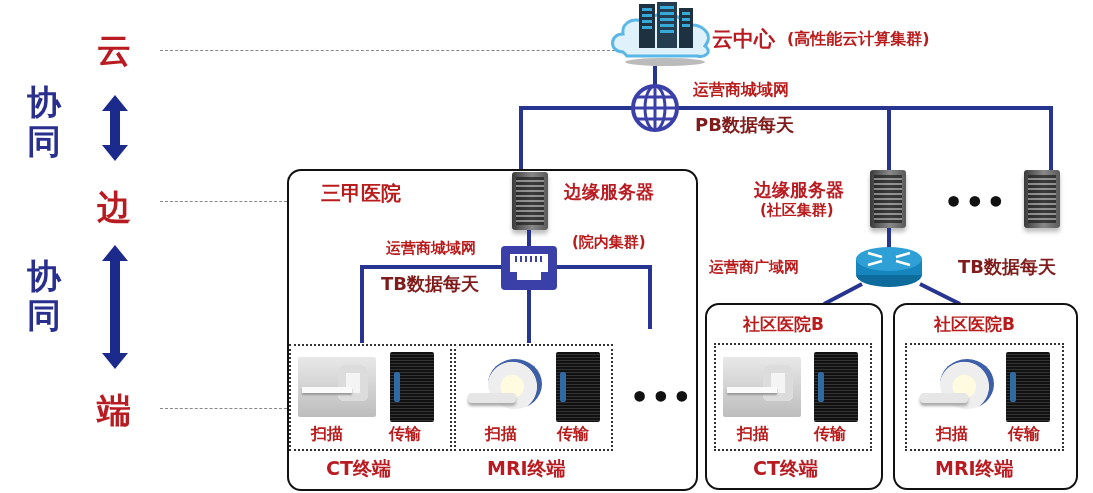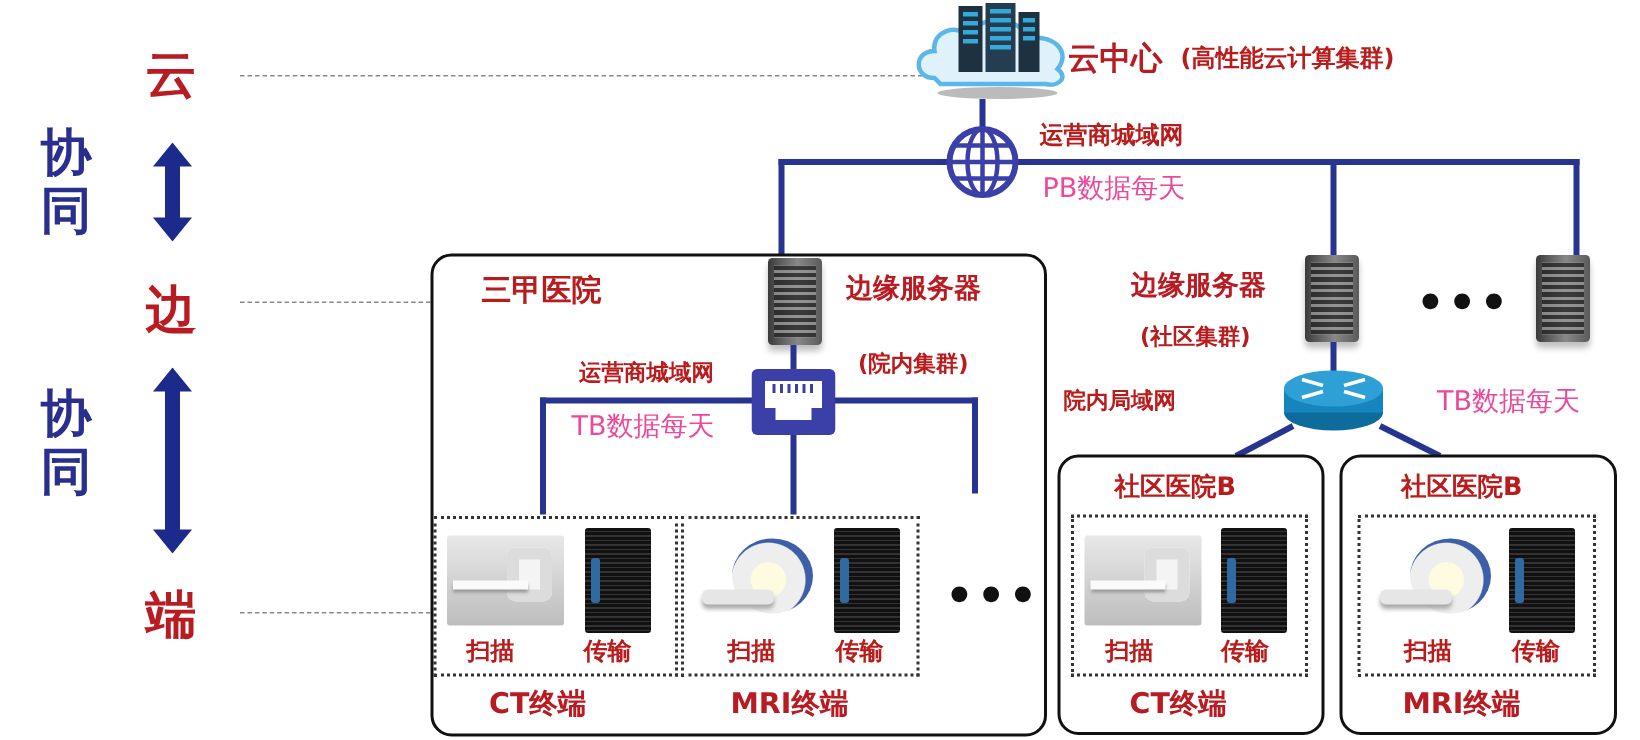--- a/index.html
+++ b/index.html
@@ -6,21 +6,21 @@
   body{width:1093px;height:493px;position:relative;overflow:hidden;font-family:"DejaVu Sans","Liberation Sans",sans-serif;}
   .abs{position:absolute;}
   .lvl{position:absolute;font-weight:bold;font-size:34px;color:#b81c22;line-height:1;}
   .xt{position:absolute;font-weight:bold;font-size:34px;color:#2a2f8e;line-height:1.15;width:40px;text-align:center;}
   .dash{position:absolute;height:0;border-top:1px dashed #888;}
   .wire{position:absolute;background:#283590;}
   .box{position:absolute;border:2px solid #111;border-radius:14px;background:#fff;}
   .dbox{position:absolute;border:2px dotted #333;}
   .t-black{position:absolute;font-weight:bold;color:#b91c1c;white-space:nowrap;}
   .t-red{position:absolute;font-weight:bold;color:#b81c22;white-space:nowrap;}
-  .t-blue{position:absolute;font-weight:normal;color:#ec4899;white-space:nowrap;}
+  .t-blue{position:absolute;font-weight:bold;color:#7f1d1d;white-space:nowrap;}
   .server{position:absolute;width:36px;height:58px;border-radius:3px;background:linear-gradient(90deg,#3a3a3a 0%,#666 30%,#888 55%,#5a5a5a 100%);box-shadow:0 4px 4px rgba(0,0,0,0.25);}
   .server::before{content:"";position:absolute;left:4px;right:4px;top:5px;bottom:5px;background:repeating-linear-gradient(180deg,#222 0 3px,#999 3px 5px);opacity:0.75;}
   .xfer{position:absolute;width:44px;height:70px;background:repeating-linear-gradient(180deg,#111 0 2px,#333 2px 3px);border-radius:2px;}
   .xfer::after{content:"";position:absolute;left:4px;top:20px;width:6px;height:30px;background:#2f6aa3;border-radius:2px;}
   .ct{position:absolute;width:78px;height:60px;background:linear-gradient(180deg,#e8e8e8,#bdbdbd);border-radius:2px;}
   .ct::before{content:"";position:absolute;right:8px;top:8px;width:30px;height:36px;border-radius:6px;background:#f4f4f4;box-shadow:inset 0 0 0 8px #dcdcdc;}
   .ct::after{content:"";position:absolute;left:4px;top:30px;width:50px;height:6px;background:#fafafa;box-shadow:0 2px 2px #999;}
   .mri{position:absolute;width:80px;height:62px;}
   .mri::before{content:"";position:absolute;left:22px;top:4px;width:54px;height:50px;border-radius:50%;background:radial-gradient(circle at 45% 55%,#fffbe0 0 28%,#eee 30% 60%,#3d5fa8 62%);}
   .mri::after{content:"";position:absolute;left:2px;top:38px;width:48px;height:10px;border-radius:4px;background:#e6e6e6;box-shadow:0 3px 3px #aaa;}
@@ -136,35 +136,35 @@
 <div class="t-black" style="left:485px;top:424px;font-size:16px;">扫描</div>
 <div class="t-black" style="left:557px;top:424px;font-size:16px;">传输</div>
 <div class="t-red" style="left:487px;top:456px;font-size:19px;">MRI终端</div>
 
 <div class="dots" style="left:630px;top:383px;">•••</div>
 
 <div class="server" style="left:870px;top:170px;"></div>
 <div class="server" style="left:1024px;top:170px;"></div>
 <div class="dots" style="left:944px;top:188px;">•••</div>
 <div class="t-red" style="left:754px;top:178px;font-size:18px;">边缘服务器</div>
-<div class="t-black" style="left:760px;top:215px;font-size:15px;">(社区集群)</div>
+<div class="t-black" style="left:760px;top:201px;font-size:15px;">(社区集群)</div>
 
 <div class="wire" style="left:887px;top:228px;width:4px;height:20px;"></div>
 <svg class="abs" style="left:854px;top:243px;" width="70" height="46">
   <ellipse cx="35" cy="32" rx="33" ry="12" fill="#0e6c9c"></ellipse>
   <rect x="2" y="16" width="66" height="16" fill="#1685bd"></rect>
   <ellipse cx="35" cy="16" rx="33" ry="12" fill="#2ea0d6"></ellipse>
   <g stroke="#fff" stroke-width="2.5" fill="#fff">
     <line x1="14" y1="10" x2="28" y2="14"></line>
       <line x1="56" y1="10" x2="42" y2="14"></line>
     <line x1="14" y1="22" x2="28" y2="18"></line>
       <line x1="56" y1="22" x2="42" y2="18"></line>
   </g>
 </svg>
-<div class="t-black" style="left:709px;top:258px;font-size:15px;">院内局域网</div>
+<div class="t-black" style="left:709px;top:258px;font-size:15px;">运营商广域网</div>
 <div class="t-blue" style="left:958px;top:255px;font-size:18px;">TB数据每天</div>
 
 <svg class="abs" style="left:820px;top:282px;" width="150" height="24">
   <line x1="42" y1="2" x2="4" y2="22" stroke="#283590" stroke-width="4"></line>
   <line x1="100" y1="2" x2="140" y2="22" stroke="#283590" stroke-width="4"></line>
 </svg>
 
 <div class="box" style="left:705px;top:303px;width:174px;height:183px;"></div>
 <div class="t-black" style="left:743px;top:313px;font-size:17px;">社区医院B</div>
 <div class="dbox" style="left:714px;top:343px;width:154px;height:104px;"></div>

